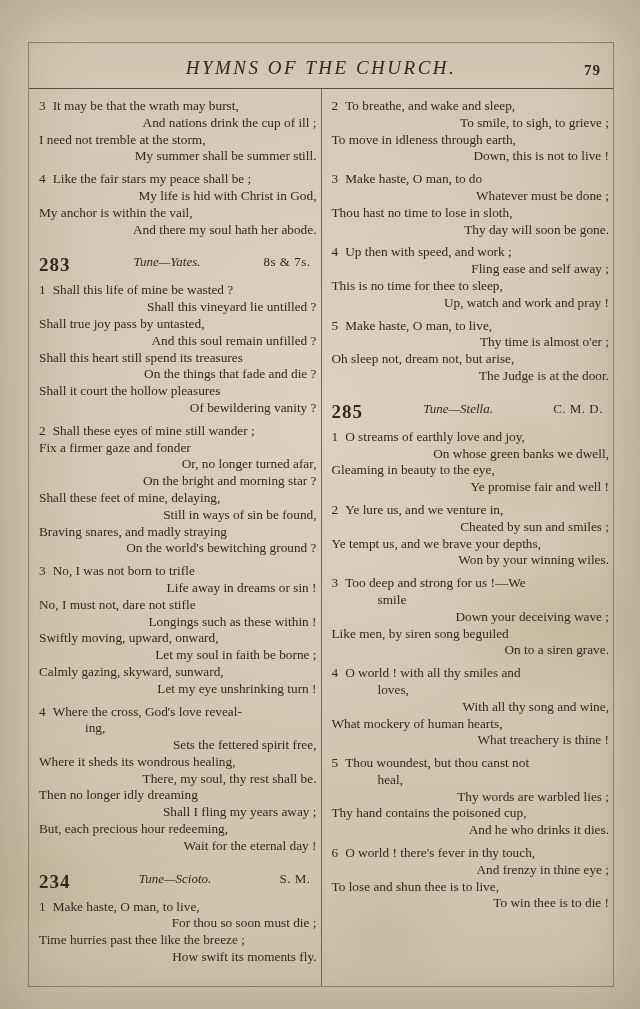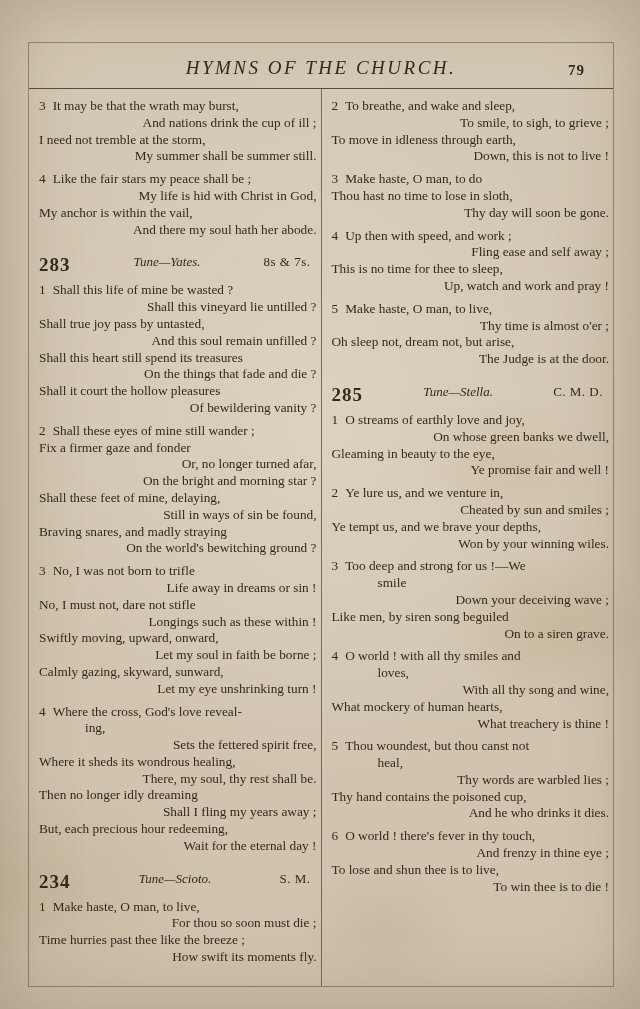--- a/index.html
+++ b/index.html
@@ -12,21 +12,21 @@
       radial-gradient(ellipse 150px 110px at 86% 62%, rgba(150,112,60,.16), rgba(150,112,60,0) 70%),
       radial-gradient(ellipse 130px 95px at 79% 46%, rgba(150,112,60,.11), rgba(150,112,60,0) 70%),
       radial-gradient(ellipse 200px 160px at 9% 88%, rgba(140,102,56,.12), rgba(140,102,56,0) 70%),
       radial-gradient(ellipse 120px 90px at 60% 92%, rgba(140,102,56,.10), rgba(140,102,56,0) 70%),
       linear-gradient(180deg,#d4c9b4,#cfc3ad);
     box-shadow: inset 0 0 80px rgba(92,72,40,.32);
   }
   .frame{position:absolute;left:28px;top:42px;right:26px;bottom:22px;border:1px solid rgba(92,79,60,.55);}
   .header{position:relative;height:45px;border-bottom:1px solid rgba(66,55,40,.85);}
   .title{position:absolute;left:0;right:0;bottom:9px;text-align:center;font-style:italic;font-weight:normal;font-size:19px;letter-spacing:2.5px;}
-  .pageno{position:absolute;right:28px;bottom:9px;font-weight:bold;font-size:15px;letter-spacing:1px;}
+  .pageno{position:absolute;right:12px;bottom:9px;font-weight:bold;font-size:15px;letter-spacing:1px;}
   .columns{position:relative;display:flex;height:calc(100% - 46px);overflow:hidden;}
   .col{width:50%;box-sizing:border-box;padding:9px 4px 0 10px;font-size:13.3px;}
   .col-divider{width:1px;background:rgba(66,55,40,.65);}
   .line{line-height:16.8px;white-space:nowrap;}
   .indent-1{padding-left:15px;text-align:right;}
   .indent-2{padding-left:46px;}
   .verse{margin:0 0 6px 0;}
   .vnum{margin-right:7px;}
   .hymn-heading{display:flex;align-items:flex-start;margin:16px 0 6px 0;}
   .hymn-number{font-weight:bold;font-size:19px;letter-spacing:1px;}
@@ -117,20 +117,21 @@
       <div class="col-divider"></div>
       <div class="col" id="col-right">
           <div class="verse">
             <div class="line indent-0"><span class="vnum">2</span>To breathe, and wake and sleep,</div>
             <div class="line indent-1">To smile, to sigh, to grieve ;</div>
             <div class="line indent-0">To move in idleness through earth,</div>
             <div class="line indent-1">Down, this is not to live !</div>
           </div>
           <div class="verse">
             <div class="line indent-0"><span class="vnum">3</span>Make haste, O man, to do</div>
+            <div class="line indent-1">Whatever must be done ;</div>
             <div class="line indent-0">Thou hast no time to lose in sloth,</div>
             <div class="line indent-1">Thy day will soon be gone.</div>
           </div>
           <div class="verse">
             <div class="line indent-0"><span class="vnum">4</span>Up then with speed, and work ;</div>
             <div class="line indent-1">Fling ease and self away ;</div>
             <div class="line indent-0">This is no time for thee to sleep,</div>
             <div class="line indent-1">Up, watch and work and pray !</div>
           </div>
           <div class="verse">

